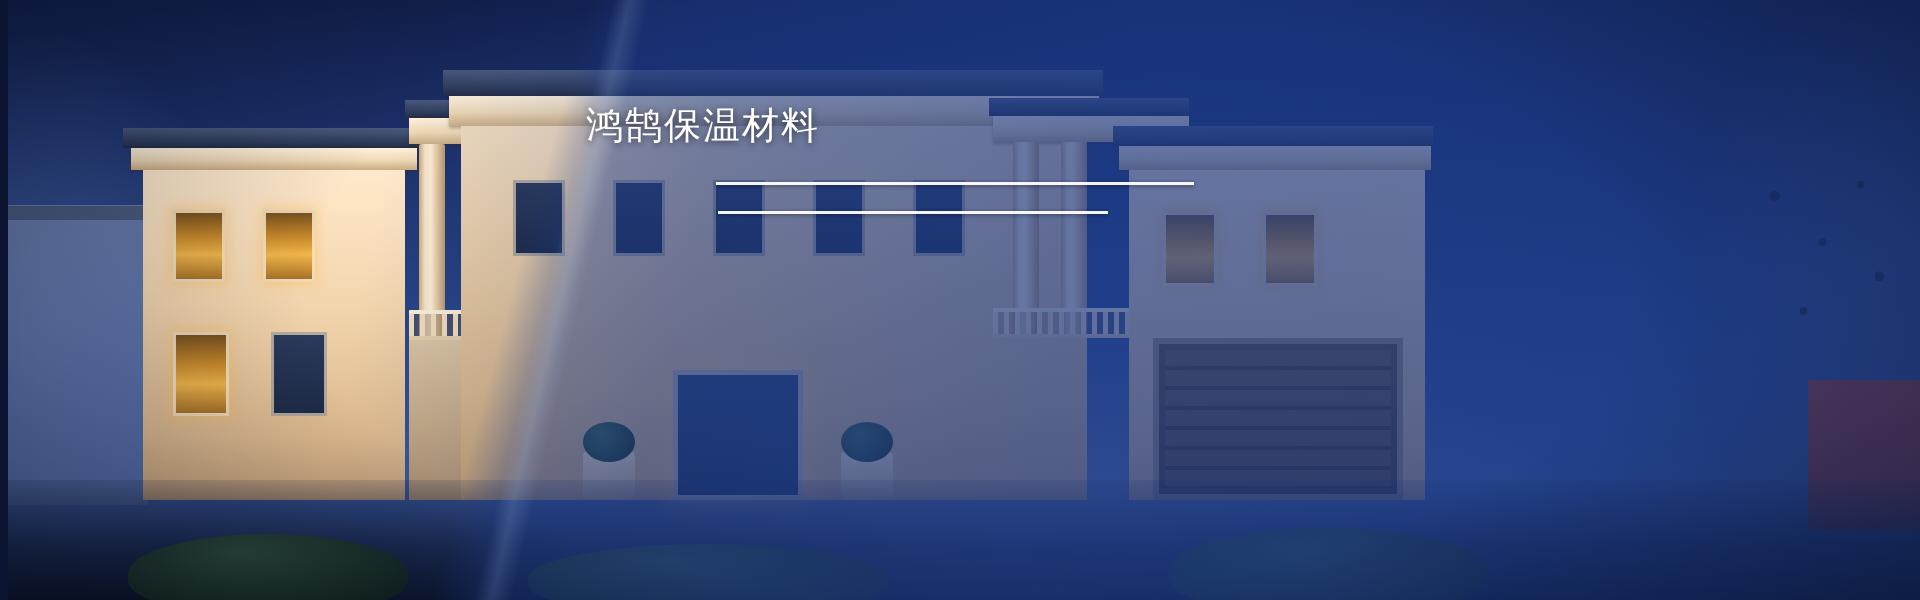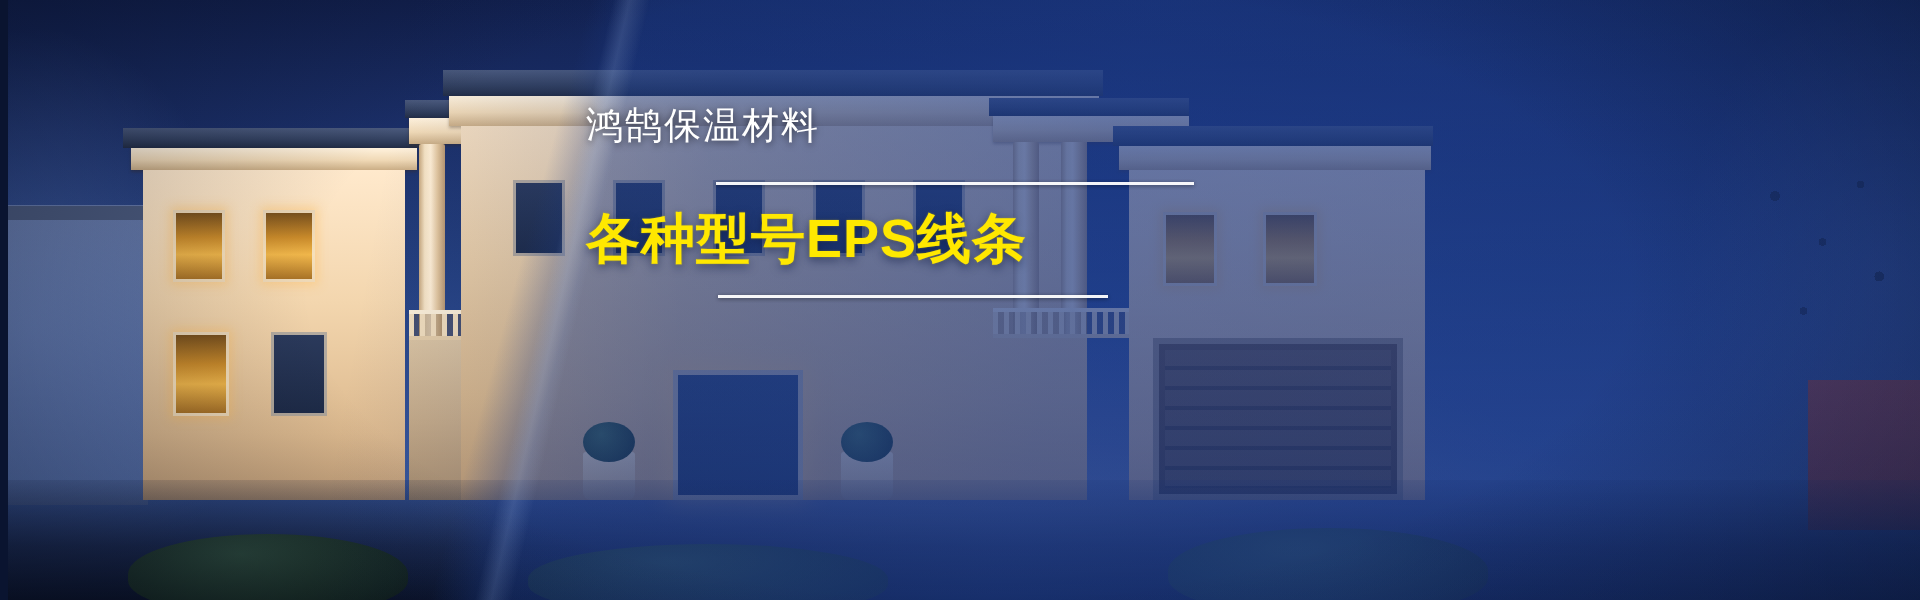--- a/index.html
+++ b/index.html
@@ -271,18 +271,17 @@
 
   <div class="overlay-diagonal"></div>
   <div class="overlay-soft"></div>
   <div class="overlay-edge"></div>
   <div class="vignette"></div>
 
   <div class="content">
     <div class="brand">鸿鹄保温材料</div>
     <div class="rule rule-top"></div>
     <div class="headline">
-      <div class="headline-line">各种型号EPS线条</div>
     </div>
     <div class="rule rule-bottom"></div>
   </div>
 
 </div>
 
 </body></html>

